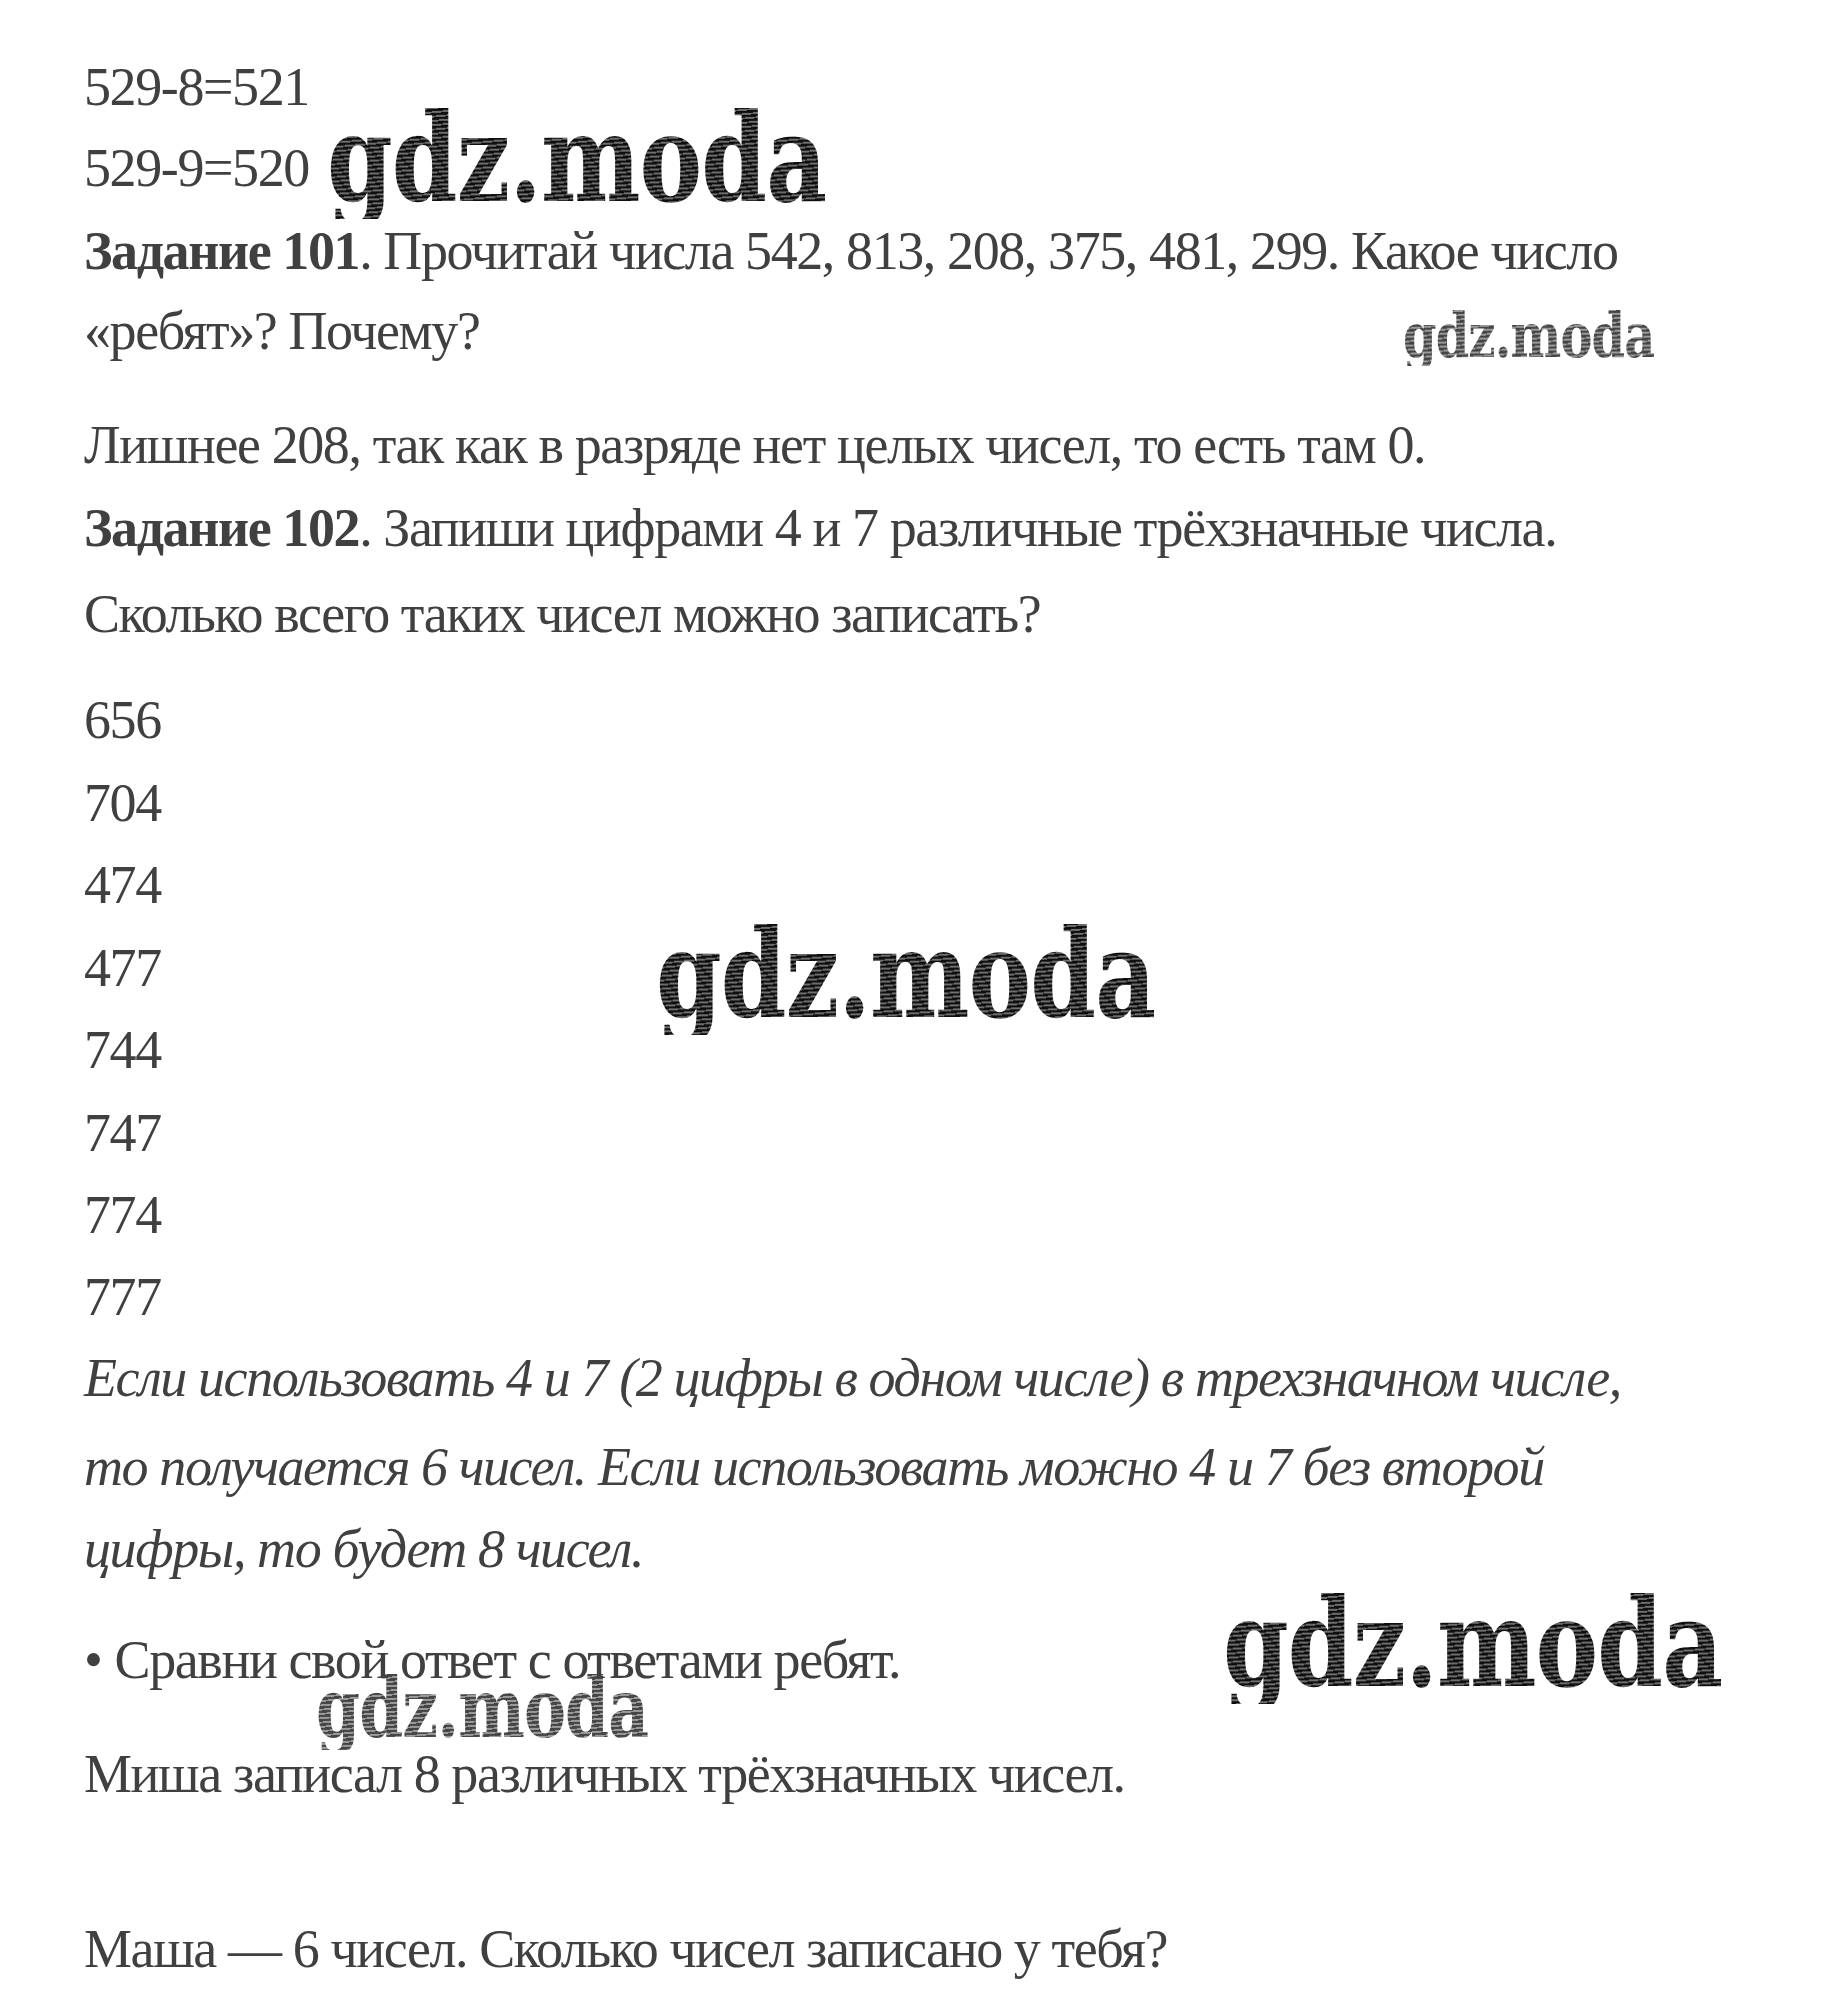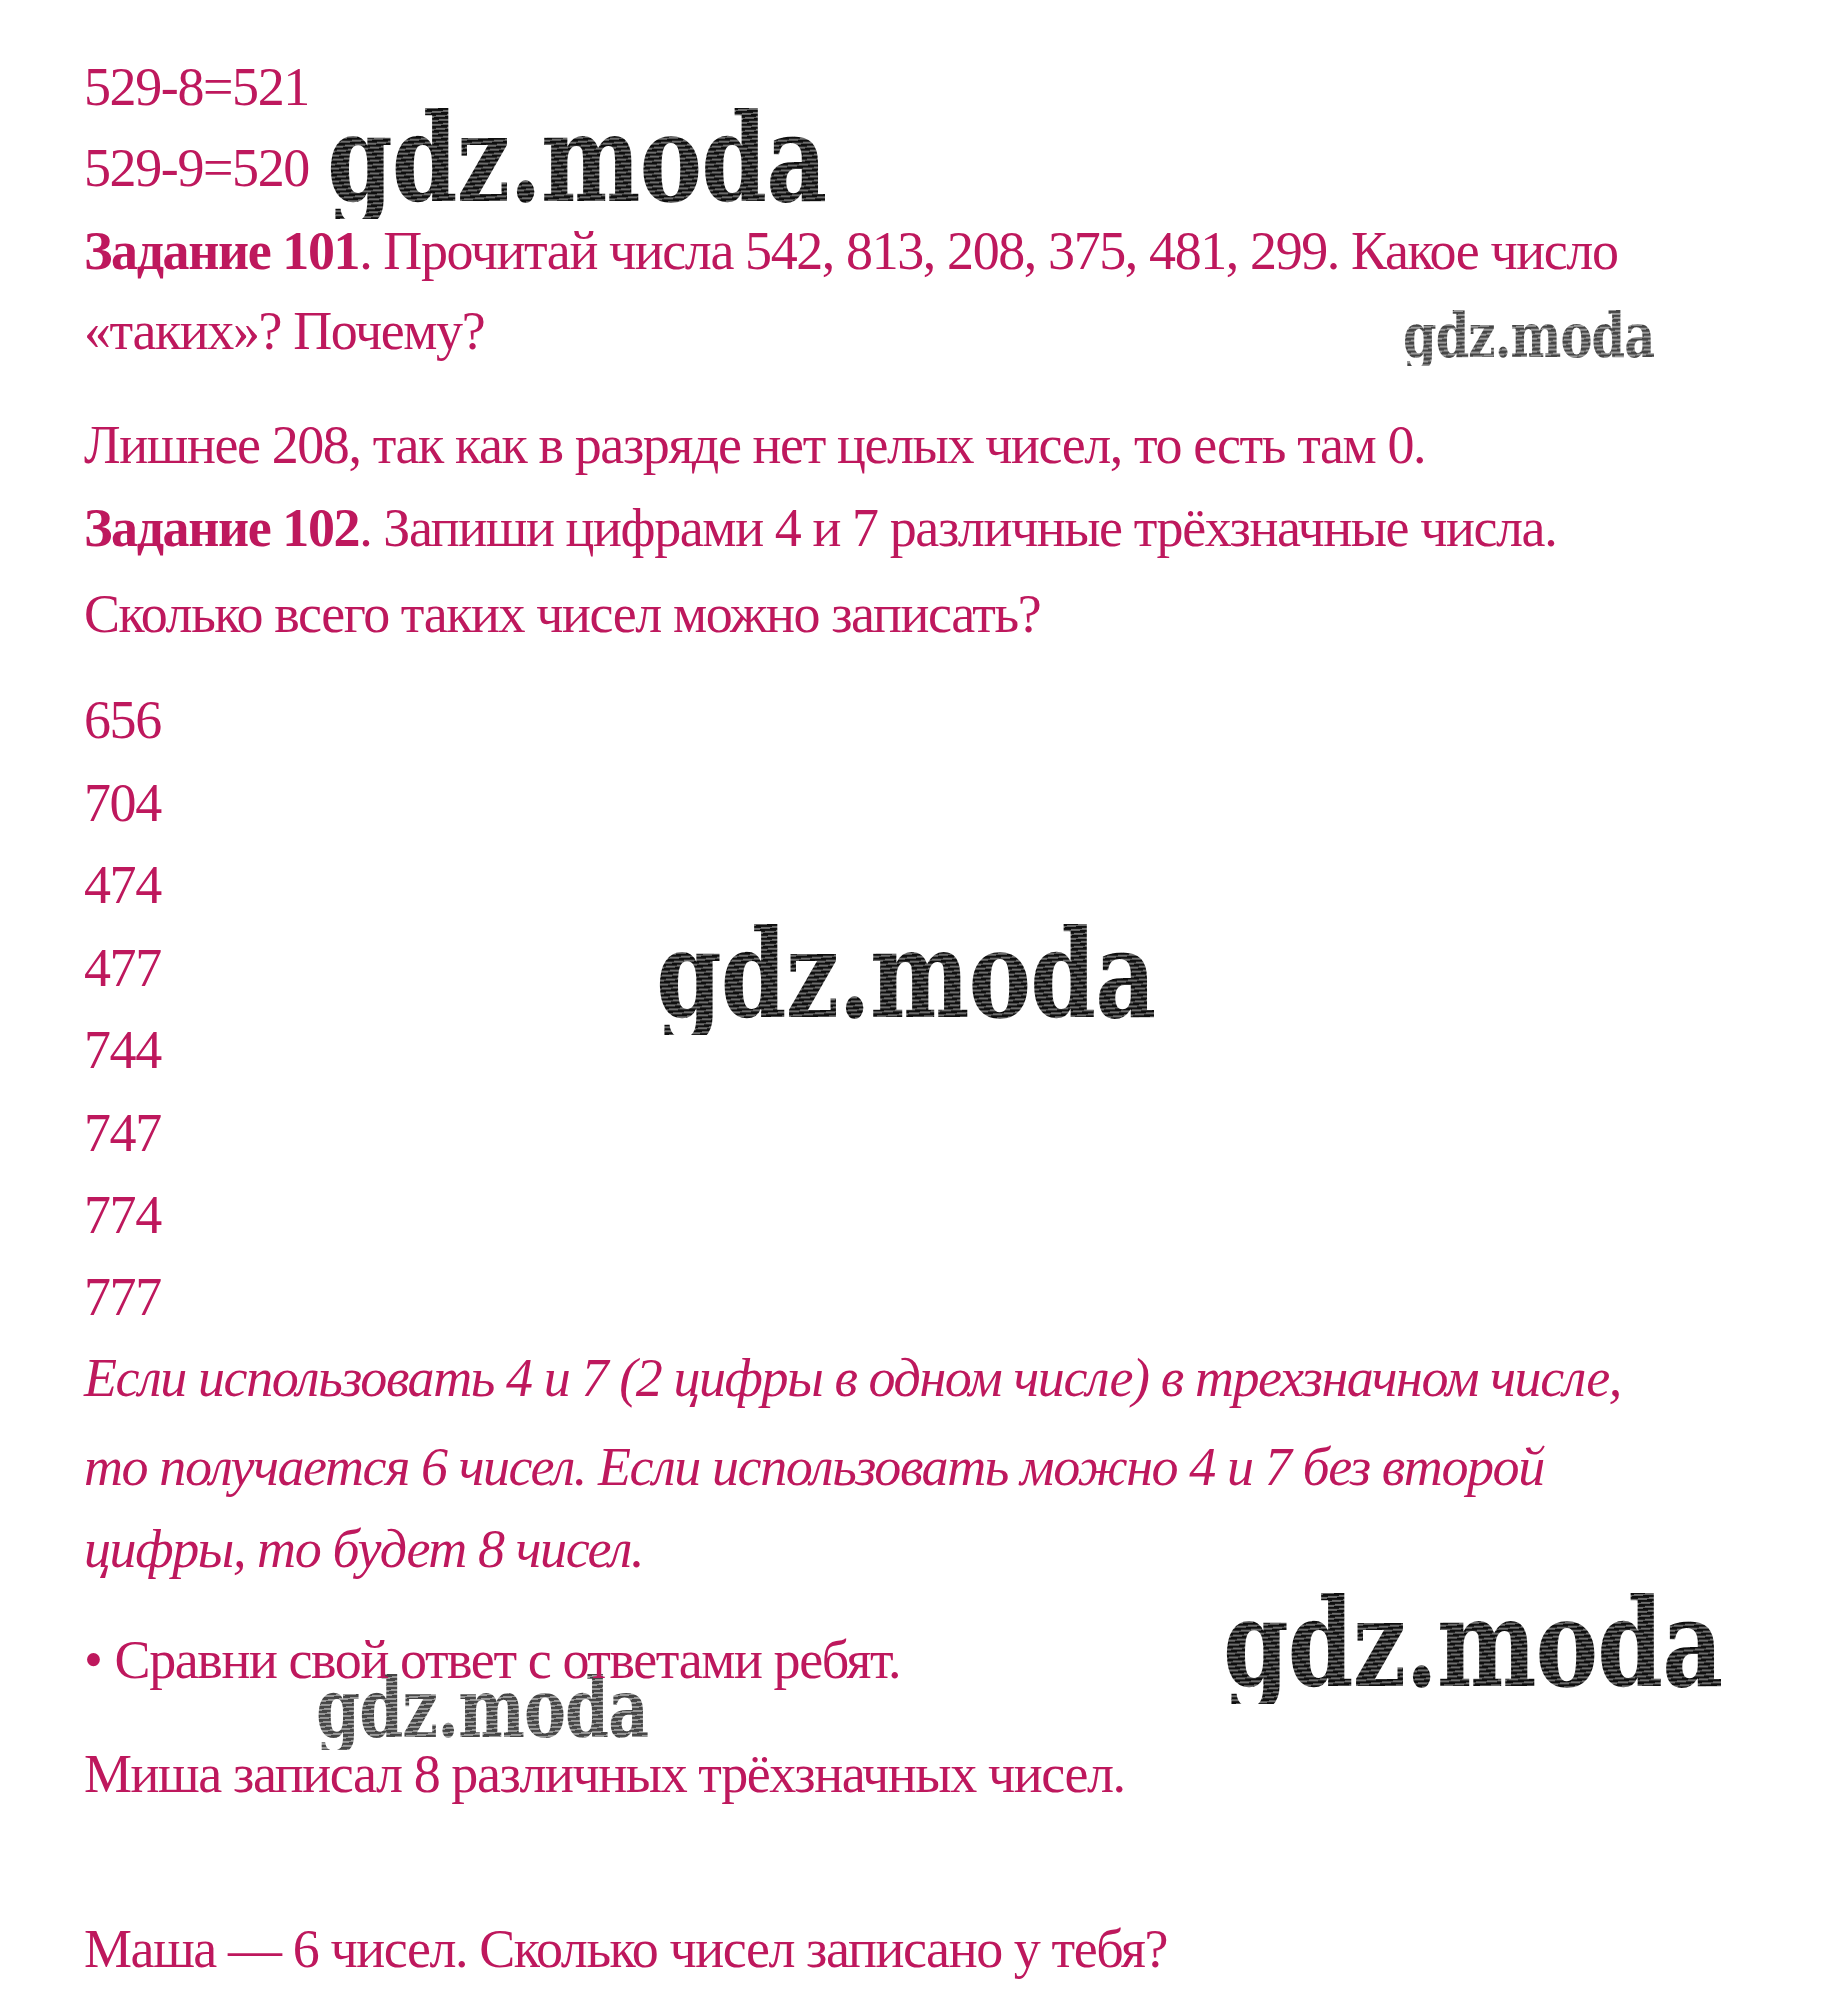--- a/index.html
+++ b/index.html
@@ -14,21 +14,21 @@
     background: #ffffff;
     overflow: hidden;
     font-family: "Liberation Serif", serif;
   }
   .line {
     position: absolute;
     left: 84px;
     font-size: 54px;
     line-height: 1;
     letter-spacing: -1.4px;
-    color: #be185d;
+    color: #404040;
     white-space: nowrap;
   }
   .line .bold { font-weight: 700; }
   .italic {
     font-style: italic;
   }
   .bullet-marker {
     display: inline-block;
     margin-right: 13px;
   }
@@ -97,21 +97,21 @@
   <div class="wm wm-top">gdz.moda</div>
   <div class="wm light wm-right-small">gdz.moda</div>
   <div class="wm wm-center">gdz.moda</div>
   <div class="wm wm-bottom-right">gdz.moda</div>
   <div class="wm light wm-bottom-left">gdz.moda</div>
 
   <div class="line l-calc1">529-8=521</div>
   <div class="line l-calc2">529-9=520</div>
 
   <div class="line l-t101a"><span class="bold">Задание 101</span><span>. Прочитай числа 542, 813, 208, 375, 481, 299. Какое число</span></div>
-  <div class="line l-t101b">«таких»? Почему?</div>
+  <div class="line l-t101b">«ребят»? Почему?</div>
   <div class="line l-ans101">Лишнее 208, так как в разряде нет целых чисел, то есть там 0.</div>
 
   <div class="line l-t102a"><span class="bold">Задание 102</span><span>. Запиши цифрами 4 и 7 различные трёхзначные числа.</span></div>
   <div class="line l-t102b">Сколько всего таких чисел можно записать?</div>
 
   <div class="line l-n0">656</div>
   <div class="line l-n1">704</div>
   <div class="line l-n2">474</div>
   <div class="line l-n3">477</div>
   <div class="line l-n4">744</div>

